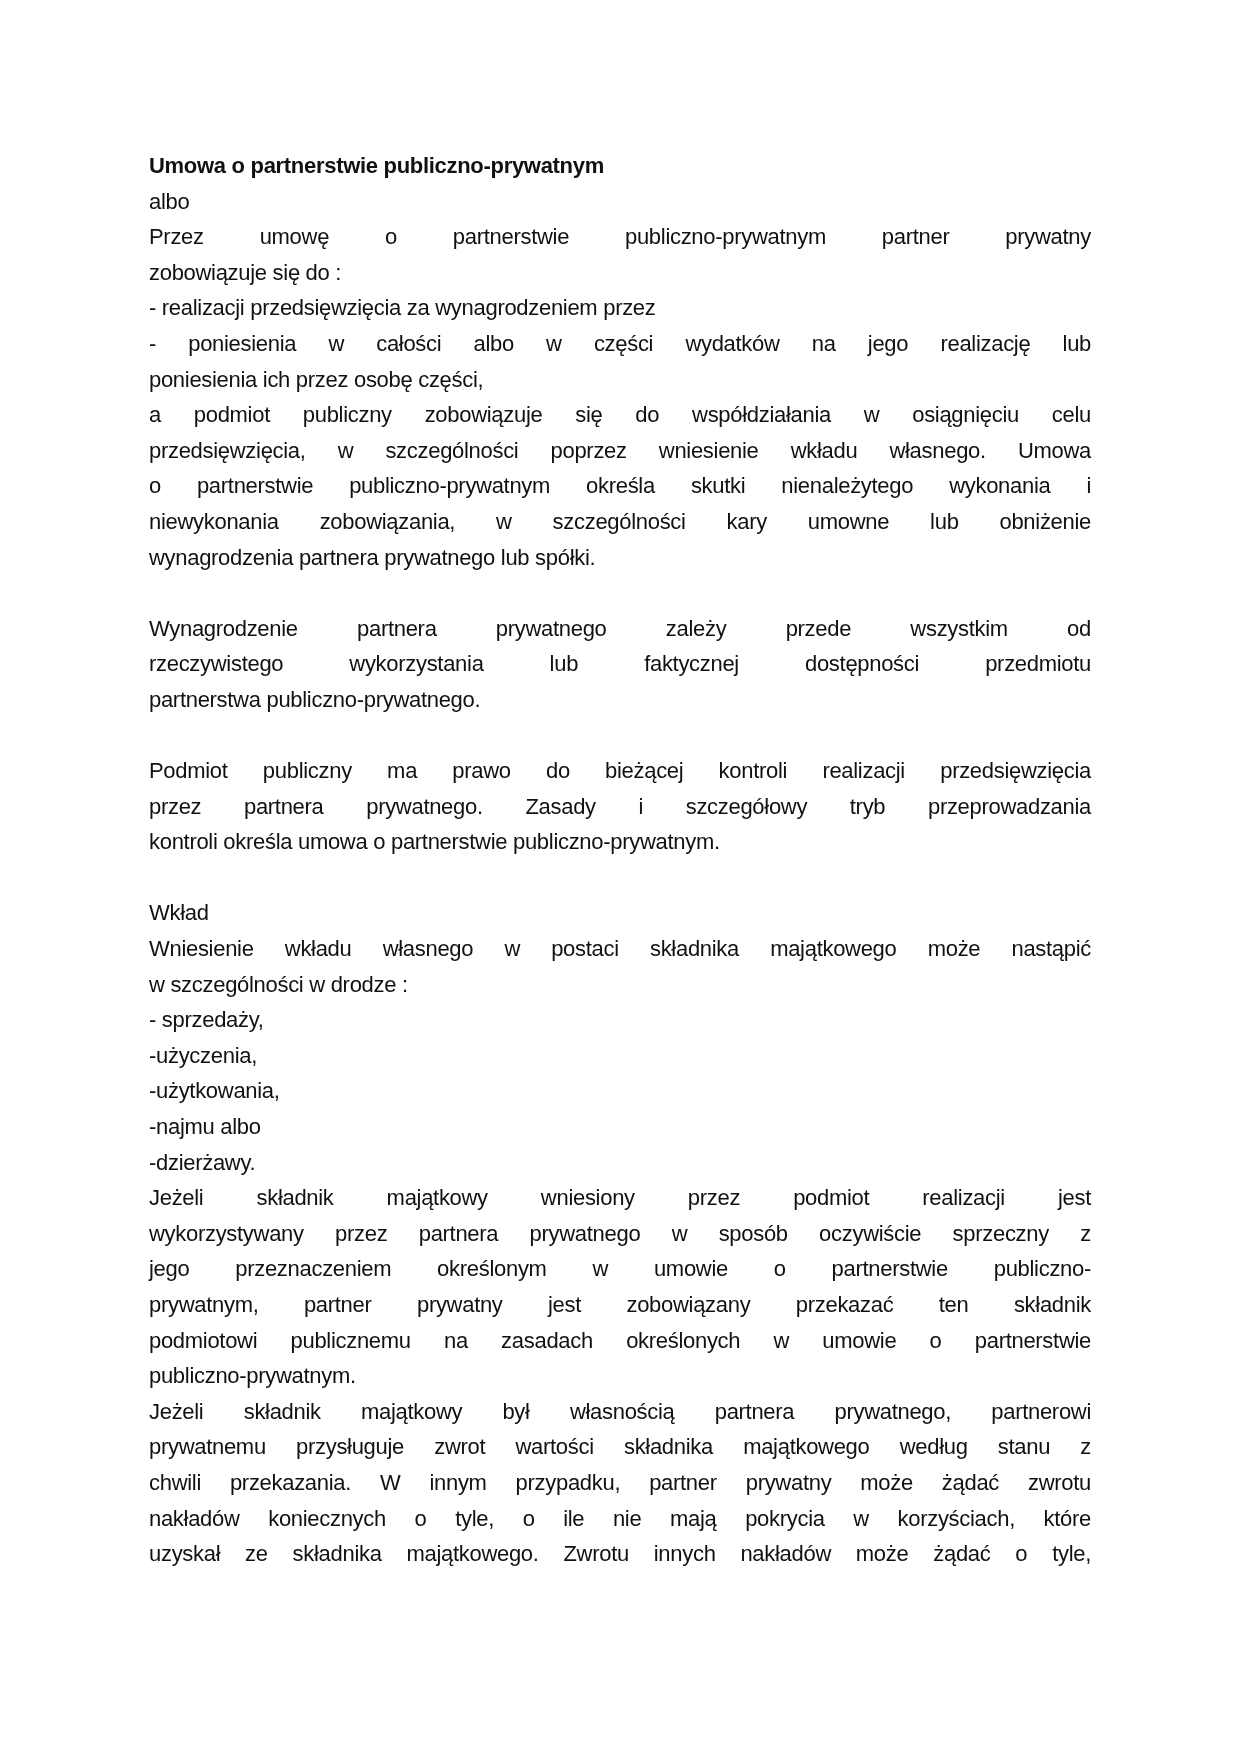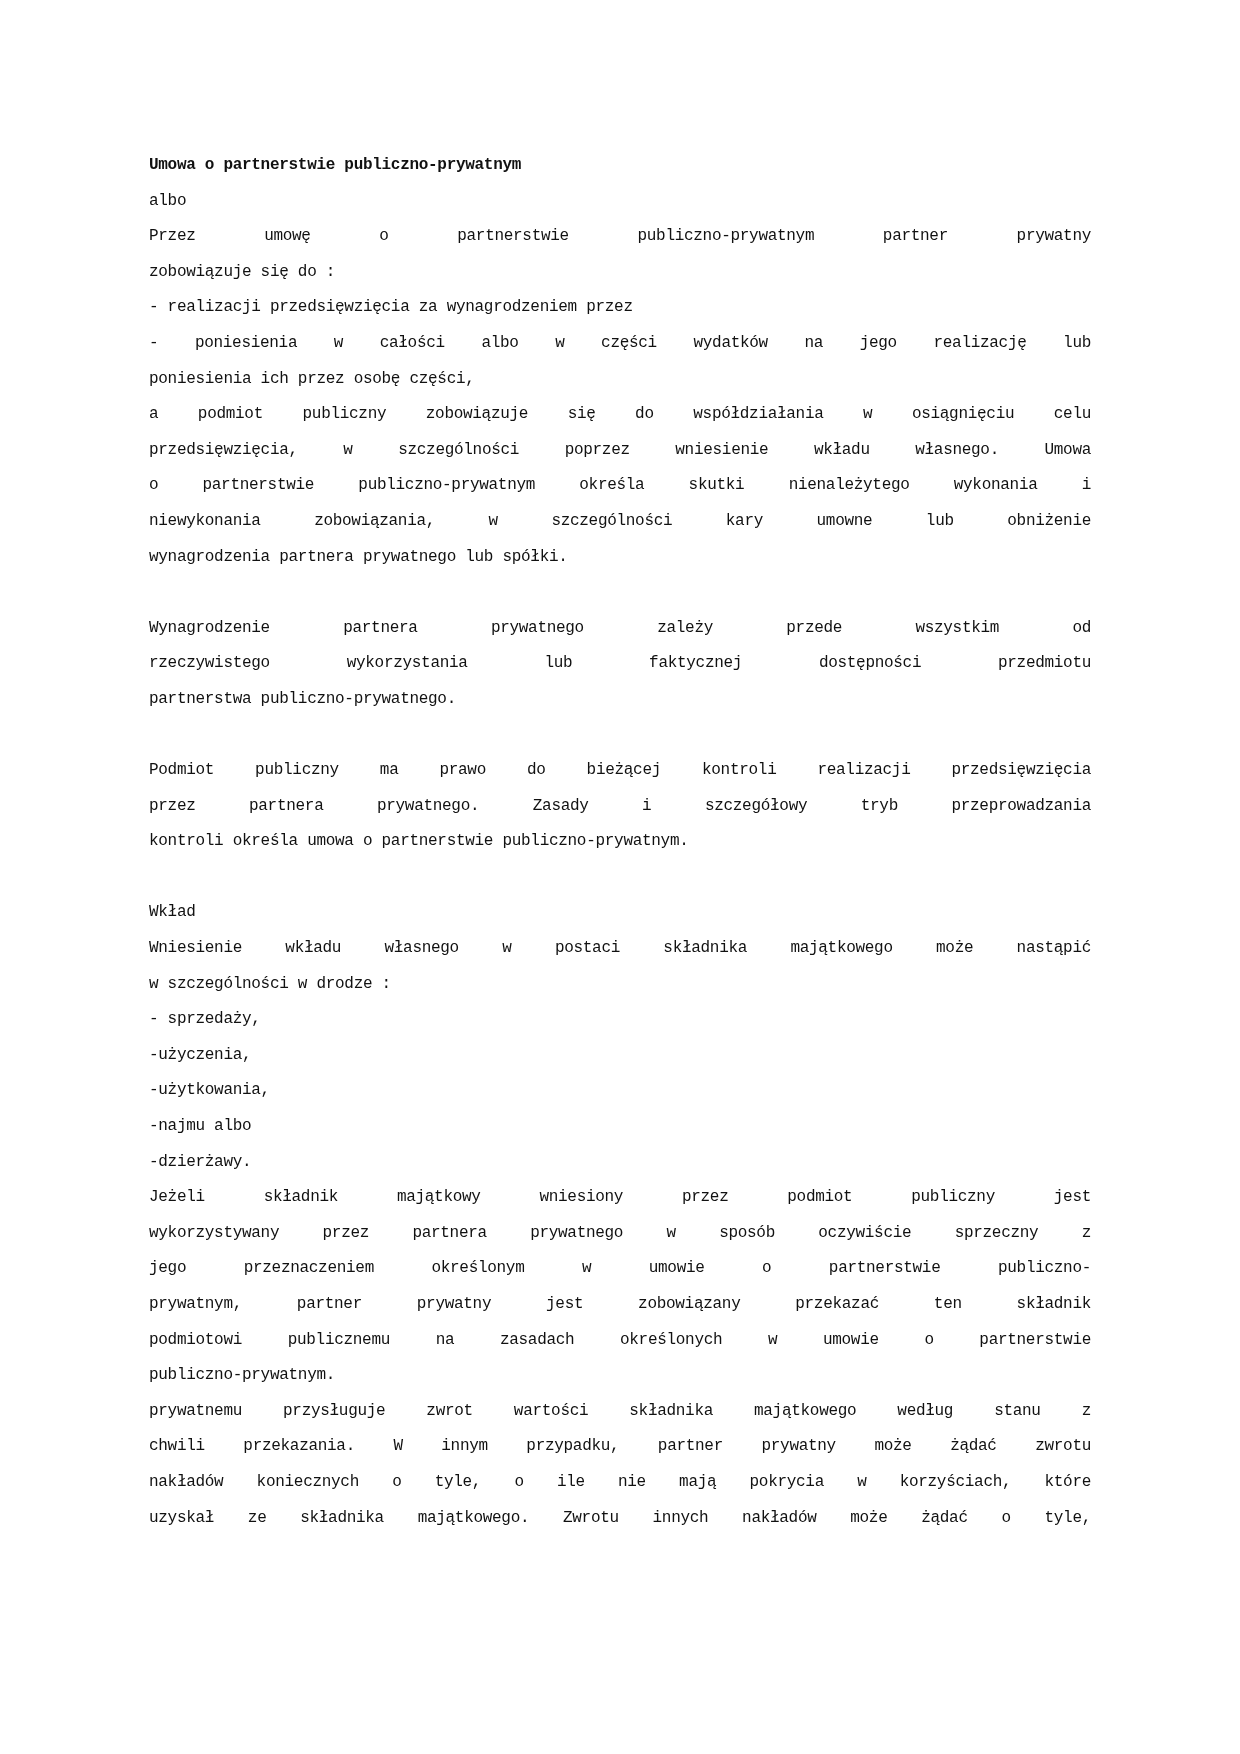--- a/index.html
+++ b/index.html
@@ -11,22 +11,22 @@
       width: 1240px;
       height: 1754px;
       position: relative;
       overflow: hidden;
     }
     .page {
       position: absolute;
       left: 149px;
       top: 148px;
       width: 942px;
-      font-family: Liberation Mono, monospace;
-      font-size: 16px;
+      font-family: Liberation Sans, sans-serif;
+      font-size: 22px;
       color: #111111;
       letter-spacing: -0.3px;
     }
     .line {
       height: 35.6px;
       line-height: 35.6px;
       white-space: nowrap;
     }
     .line.just {
       text-align: justify;
@@ -79,24 +79,25 @@
 
   <div>
     <div class="line">Wkład</div>
     <div class="line just">Wniesienie wkładu własnego w postaci składnika majątkowego może nastąpić</div>
     <div class="line">w szczególności w drodze :</div>
     <div class="line">- sprzedaży,</div>
     <div class="line">-użyczenia,</div>
     <div class="line">-użytkowania,</div>
     <div class="line">-najmu albo</div>
     <div class="line">-dzierżawy.</div>
-    <div class="line just">Jeżeli składnik majątkowy wniesiony przez podmiot publiczny jest</div>
+    <div class="line just">Jeżeli składnik majątkowy wniesiony przez podmiot realizacji jest</div>
     <div class="line just">wykorzystywany przez partnera prywatnego w sposób oczywiście sprzeczny z</div>
     <div class="line just">jego przeznaczeniem określonym w umowie o partnerstwie publiczno-</div>
     <div class="line just">prywatnym, partner prywatny jest zobowiązany przekazać ten składnik</div>
     <div class="line just">podmiotowi publicznemu na zasadach określonych w umowie o partnerstwie</div>
     <div class="line">publiczno-prywatnym.</div>
+    <div class="line just">Jeżeli składnik majątkowy był własnością partnera prywatnego, partnerowi</div>
     <div class="line just">prywatnemu przysługuje zwrot wartości składnika majątkowego według stanu z</div>
     <div class="line just">chwili przekazania. W innym przypadku, partner prywatny może żądać zwrotu</div>
     <div class="line just">nakładów koniecznych o tyle, o ile nie mają pokrycia w korzyściach, które</div>
     <div class="line just">uzyskał ze składnika majątkowego. Zwrotu innych nakładów może żądać o tyle,</div>
   </div>
 </div>
 
 </body></html>

